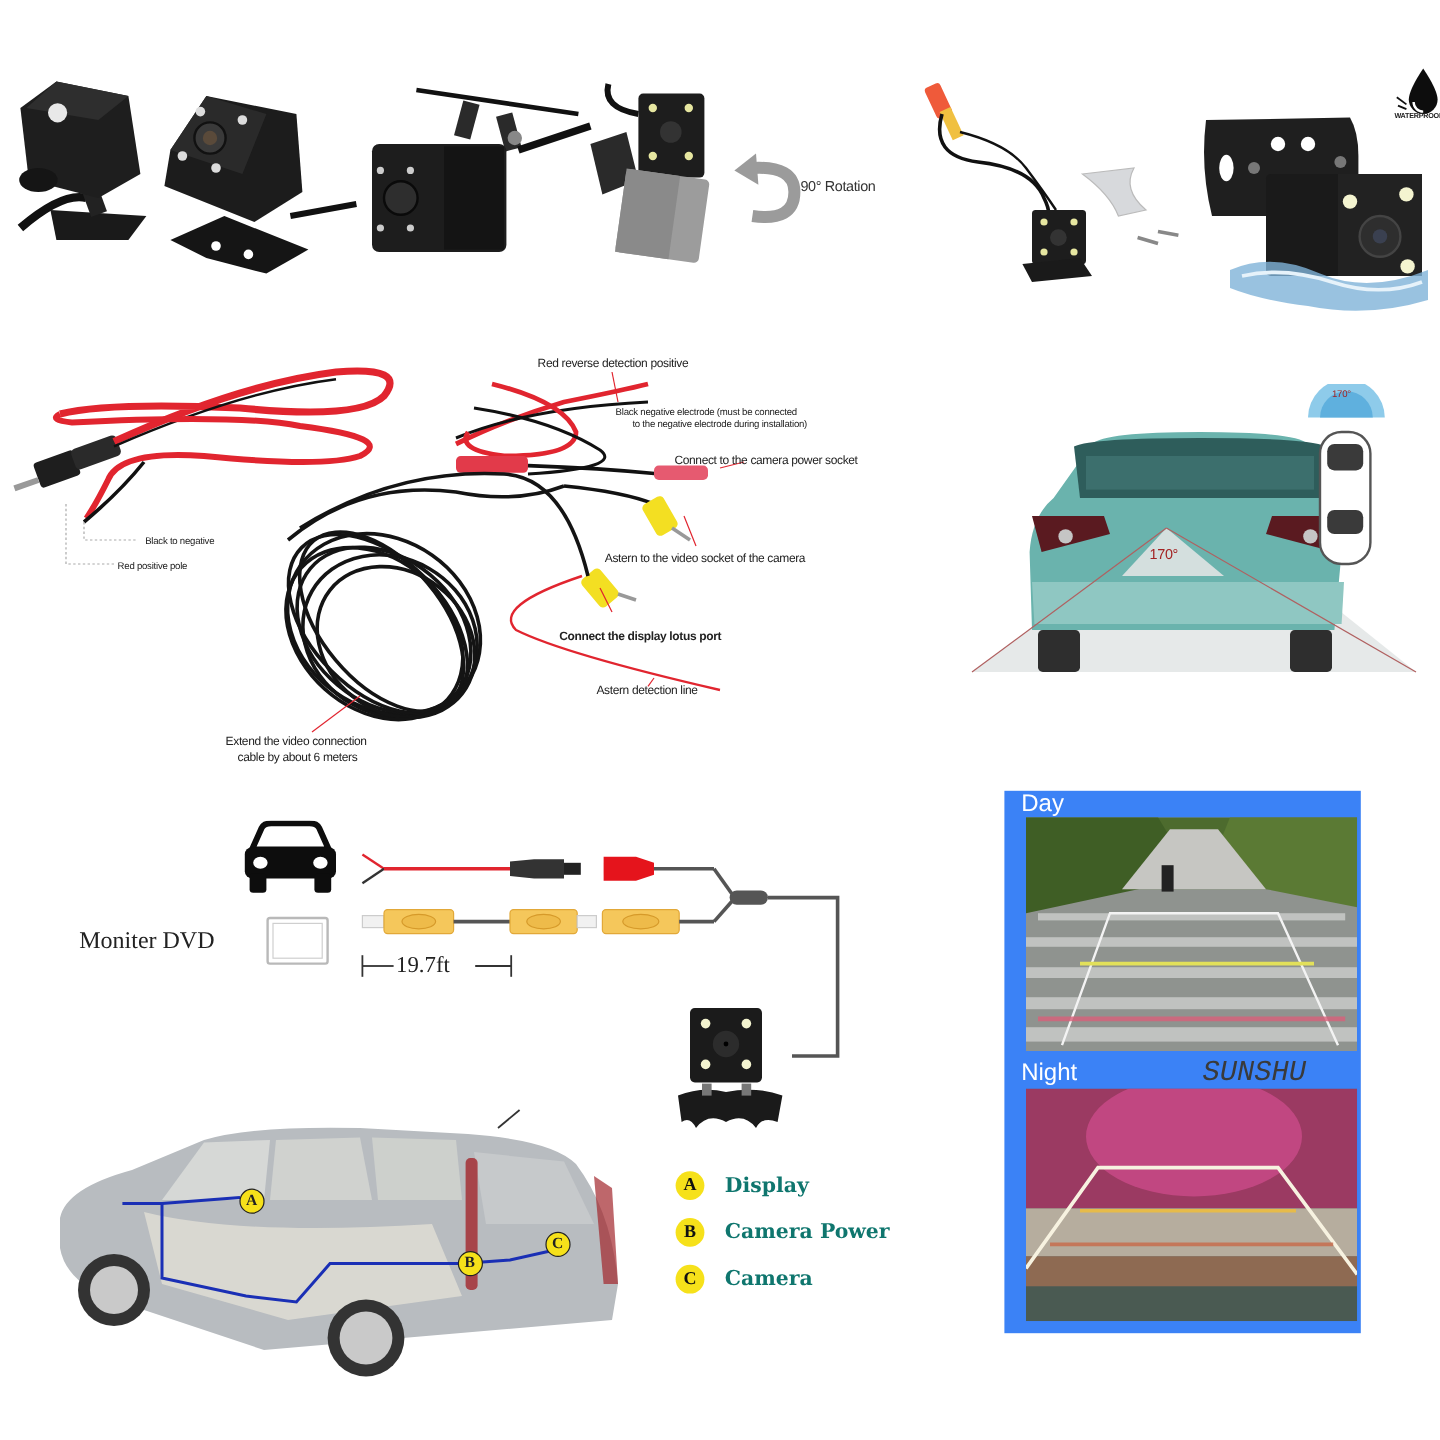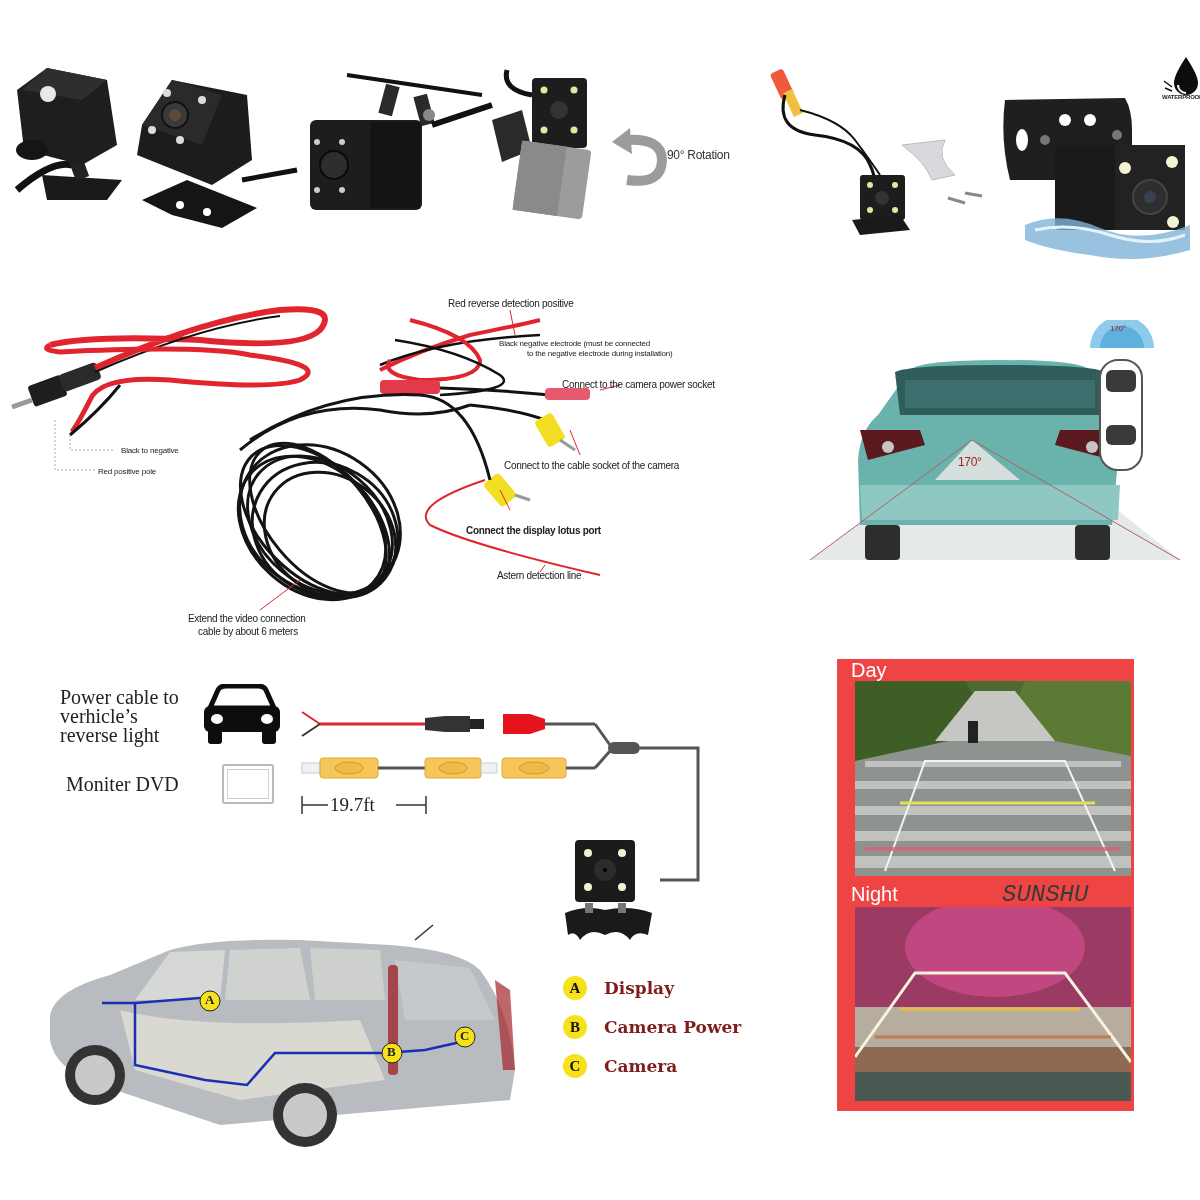--- a/index.html
+++ b/index.html
@@ -6,22 +6,22 @@
   html, body { width: 1200px; height: 1200px; background: #ffffff; overflow: hidden; }
   body { position: relative; font-family: "Liberation Sans", sans-serif; color: #222; }
   .abs { position: absolute; }
   svg { display: block; }
 
   .lbl-sm { font-family: "Liberation Sans", sans-serif; font-size: 10px; color: #222; white-space: nowrap; letter-spacing: -0.3px; }
   .lbl-xs { font-family: "Liberation Sans", sans-serif; font-size: 8px; color: #222; white-space: nowrap; line-height: 10px; letter-spacing: -0.2px; }
   .serif-lbl { font-family: "Liberation Serif", serif; font-size: 20px; color: #222; line-height: 19px; }
   .legend-row { display: flex; align-items: center; height: 30px; }
   .legend-badge { width: 24px; height: 24px; border-radius: 50%; background: #f6e11a; font-family: "Liberation Serif", serif; font-weight: bold; font-size: 15px; display: flex; align-items: center; justify-content: center; margin-right: 17px; color: #111; }
-  .legend-text { font-family: "DejaVu Serif", serif; font-weight: bold; font-size: 17px; color: #7f1d1d; }
-  .screen-panel { background: #ef4444; padding-left: 47px; }
+  .legend-text { font-family: "DejaVu Serif", serif; font-weight: bold; font-size: 17px; color: #0f766e; }
+  .screen-panel { background: #3b82f6; padding-left: 47px; }
   .screen-title { color: #fff; font-family: "Liberation Sans", sans-serif; font-size: 20px; }
 </style>
 </head>
 <body>
 
 <div class="abs" style="left:12px;top:50px;width:760px;height:190px;">
   <svg width="760" height="190" viewBox="0 0 760 190">
 
     <g>
       <path d="M5,140 Q40,110 60,115" stroke="#111" stroke-width="7" fill="none"></path>
@@ -174,24 +174,24 @@
     </g>
 
     <line x1="510" y1="30" x2="515" y2="55" stroke="#e1252f" stroke-width="1"></line>
     <line x1="600" y1="110" x2="620" y2="105" stroke="#e1252f" stroke-width="1"></line>
     <line x1="570" y1="150" x2="580" y2="175" stroke="#e1252f" stroke-width="1"></line>
     <line x1="500" y1="210" x2="510" y2="230" stroke="#e1252f" stroke-width="1"></line>
     <line x1="545" y1="285" x2="540" y2="292" stroke="#e1252f" stroke-width="1"></line>
     <line x1="300" y1="300" x2="260" y2="330" stroke="#e1252f" stroke-width="1"></line>
   </svg>
   <span class="abs lbl-sm" style="left:448px;top:18px;">Red reverse detection positive</span>
-  <span class="abs lbl-xs" style="left:499px;top:59px;">Black negative electrode (must be connected</span>
+  <span class="abs lbl-xs" style="left:513px;top:59px;">Black negative electrode (must be connected</span>
   <span class="abs lbl-xs" style="left:527px;top:69px;">to the negative electrode during installation)</span>
   <span class="abs lbl-sm" style="left:562px;top:99px;">Connect to the camera power socket</span>
-  <span class="abs lbl-sm" style="left:504px;top:180px;">Connect to the cable socket of the camera</span>
+  <span class="abs lbl-sm" style="left:504px;top:180px;">Astern to the video socket of the camera</span>
   <span class="abs lbl-sm" style="left:466px;top:245px;font-weight:bold;">Connect the display lotus port</span>
   <span class="abs lbl-sm" style="left:497px;top:290px;">Astern detection line</span>
   <span class="abs lbl-sm" style="left:188px;top:333px;">Extend the video connection</span>
   <span class="abs lbl-sm" style="left:198px;top:346px;">cable by about 6 meters</span>
   <span class="abs lbl-xs" style="left:121px;top:166px;">Black to negative</span>
   <span class="abs lbl-xs" style="left:98px;top:187px;">Red positive pole</span>
 </div>
 
 <div class="abs" style="left:800px;top:320px;width:400px;height:250px;">
   <svg width="400" height="250" viewBox="0 0 400 250">
@@ -216,25 +216,20 @@
     <path d="M300,28 A22,22 0 0 1 344,28 Z" fill="#5fb0de"></path>
     <rect x="300" y="40" width="42" height="110" rx="18" fill="#ffffff" stroke="#555" stroke-width="2"></rect>
     <rect x="306" y="50" width="30" height="22" rx="6" fill="#3a3a3a"></rect>
     <rect x="306" y="105" width="30" height="20" rx="6" fill="#3a3a3a"></rect>
   </svg>
   <span class="abs lbl-sm" style="left:158px;top:135px;color:#a32222;font-size:12px;">170°</span>
   <span class="abs lbl-xs" style="left:310px;top:4px;color:#a32222;">170°</span>
 </div>
 
 <div class="abs" style="left:0;top:660px;width:760px;height:300px;">
-  <div class="abs serif-lbl" style="left:60px;top:28px;">
-    <div>Power cable to</div>
-    <div>verhicle’s</div>
-    <div>reverse light</div>
-  </div>
   <div class="abs serif-lbl" style="left:66px;top:115px;">Moniter DVD</div>
 
   <div class="abs" style="left:202px;top:24px;">
     <svg width="80" height="62" viewBox="0 0 80 62">
       <path d="M16,6 Q18,2 24,2 L56,2 Q62,2 64,6 L72,24 L8,24 Z" fill="none" stroke="#0d0d0d" stroke-width="5"></path>
       <rect x="2" y="22" width="76" height="26" rx="6" fill="#0d0d0d"></rect>
       <rect x="6" y="44" width="14" height="16" rx="3" fill="#0d0d0d"></rect>
       <rect x="60" y="44" width="14" height="16" rx="3" fill="#0d0d0d"></rect>
       <ellipse cx="15" cy="35" rx="6" ry="5" fill="#fff"></ellipse>
       <ellipse cx="65" cy="35" rx="6" ry="5" fill="#fff"></ellipse>

